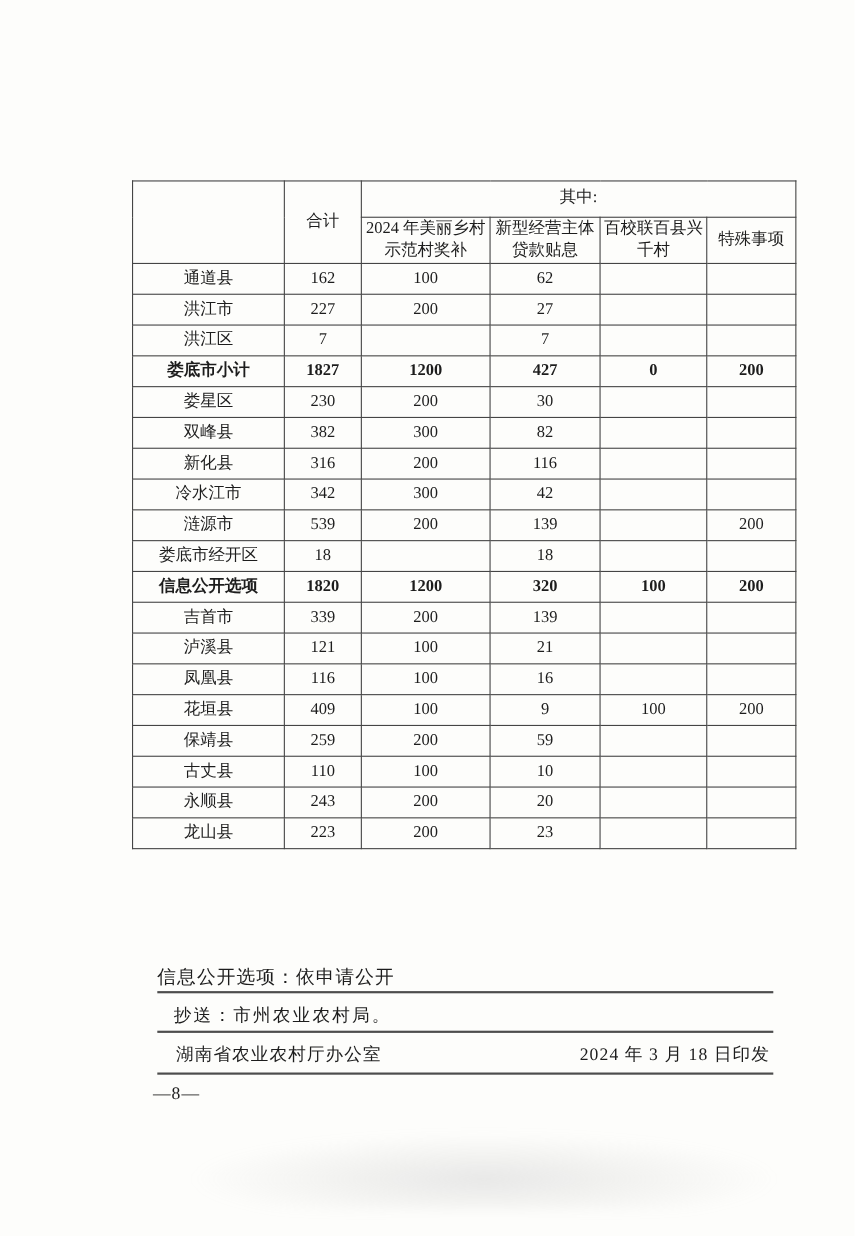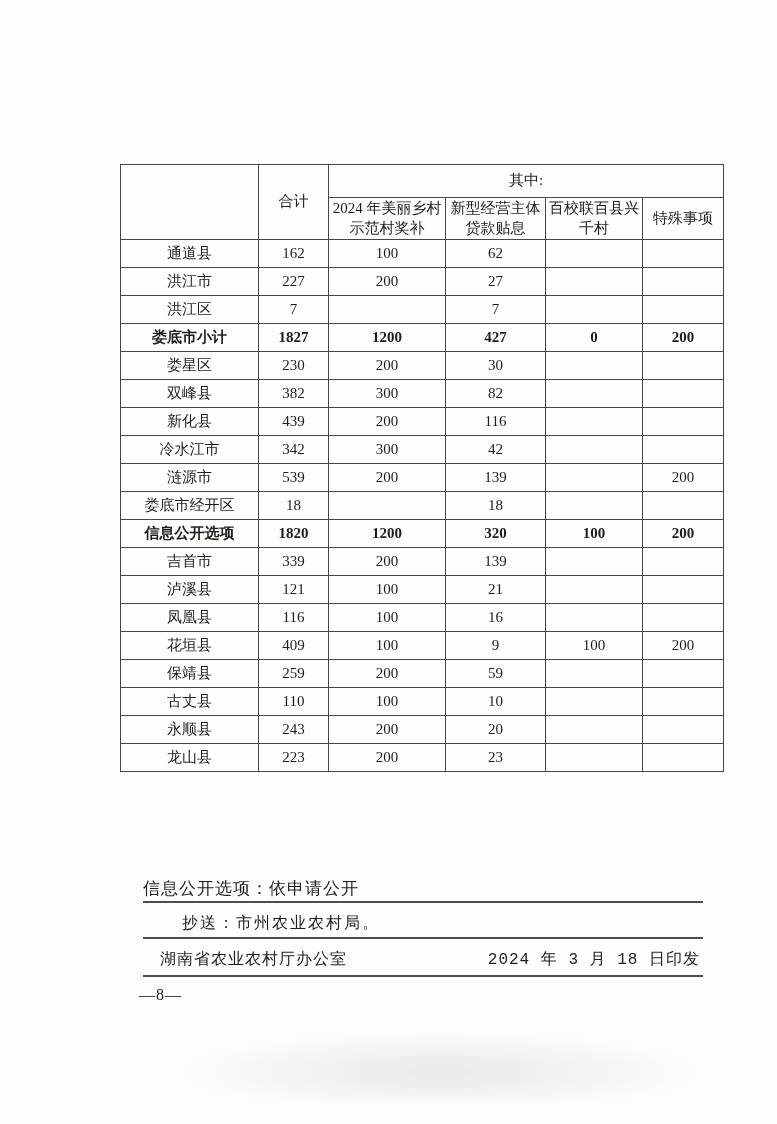--- a/index.html
+++ b/index.html
@@ -69,33 +69,31 @@
   .rule1 { top: 901px; }
   .rule2 { top: 937px; }
   .rule3 { top: 975px; }
   .f-cc {
     position: absolute;
     left: 158px;
     top: 913px;
     font-size: 16px;
     letter-spacing: 2px;
     white-space: nowrap;
-    margin-left: 24px;
   }
   .f-issue {
     position: absolute;
     left: 160px;
     top: 949px;
     width: 540px;
     display: flex;
     justify-content: space-between;
     font-size: 16px;
     letter-spacing: 1px;
     white-space: nowrap;
-    font-family: Liberation Mono, monospace;
   }
   .f-pagenum {
     position: absolute;
     left: 139px;
     top: 986px;
     font-size: 16px;
     letter-spacing: 1px;
   }
 
   
@@ -179,21 +177,21 @@
         <tr class="r">
           <td>双峰县</td>
           <td>382</td>
           <td>300</td>
           <td>82</td>
           <td></td>
           <td></td>
         </tr>
         <tr class="r">
           <td>新化县</td>
-          <td>439</td>
+          <td>316</td>
           <td>200</td>
           <td>116</td>
           <td></td>
           <td></td>
         </tr>
         <tr class="r">
           <td>冷水江市</td>
           <td>342</td>
           <td>300</td>
           <td>42</td>

